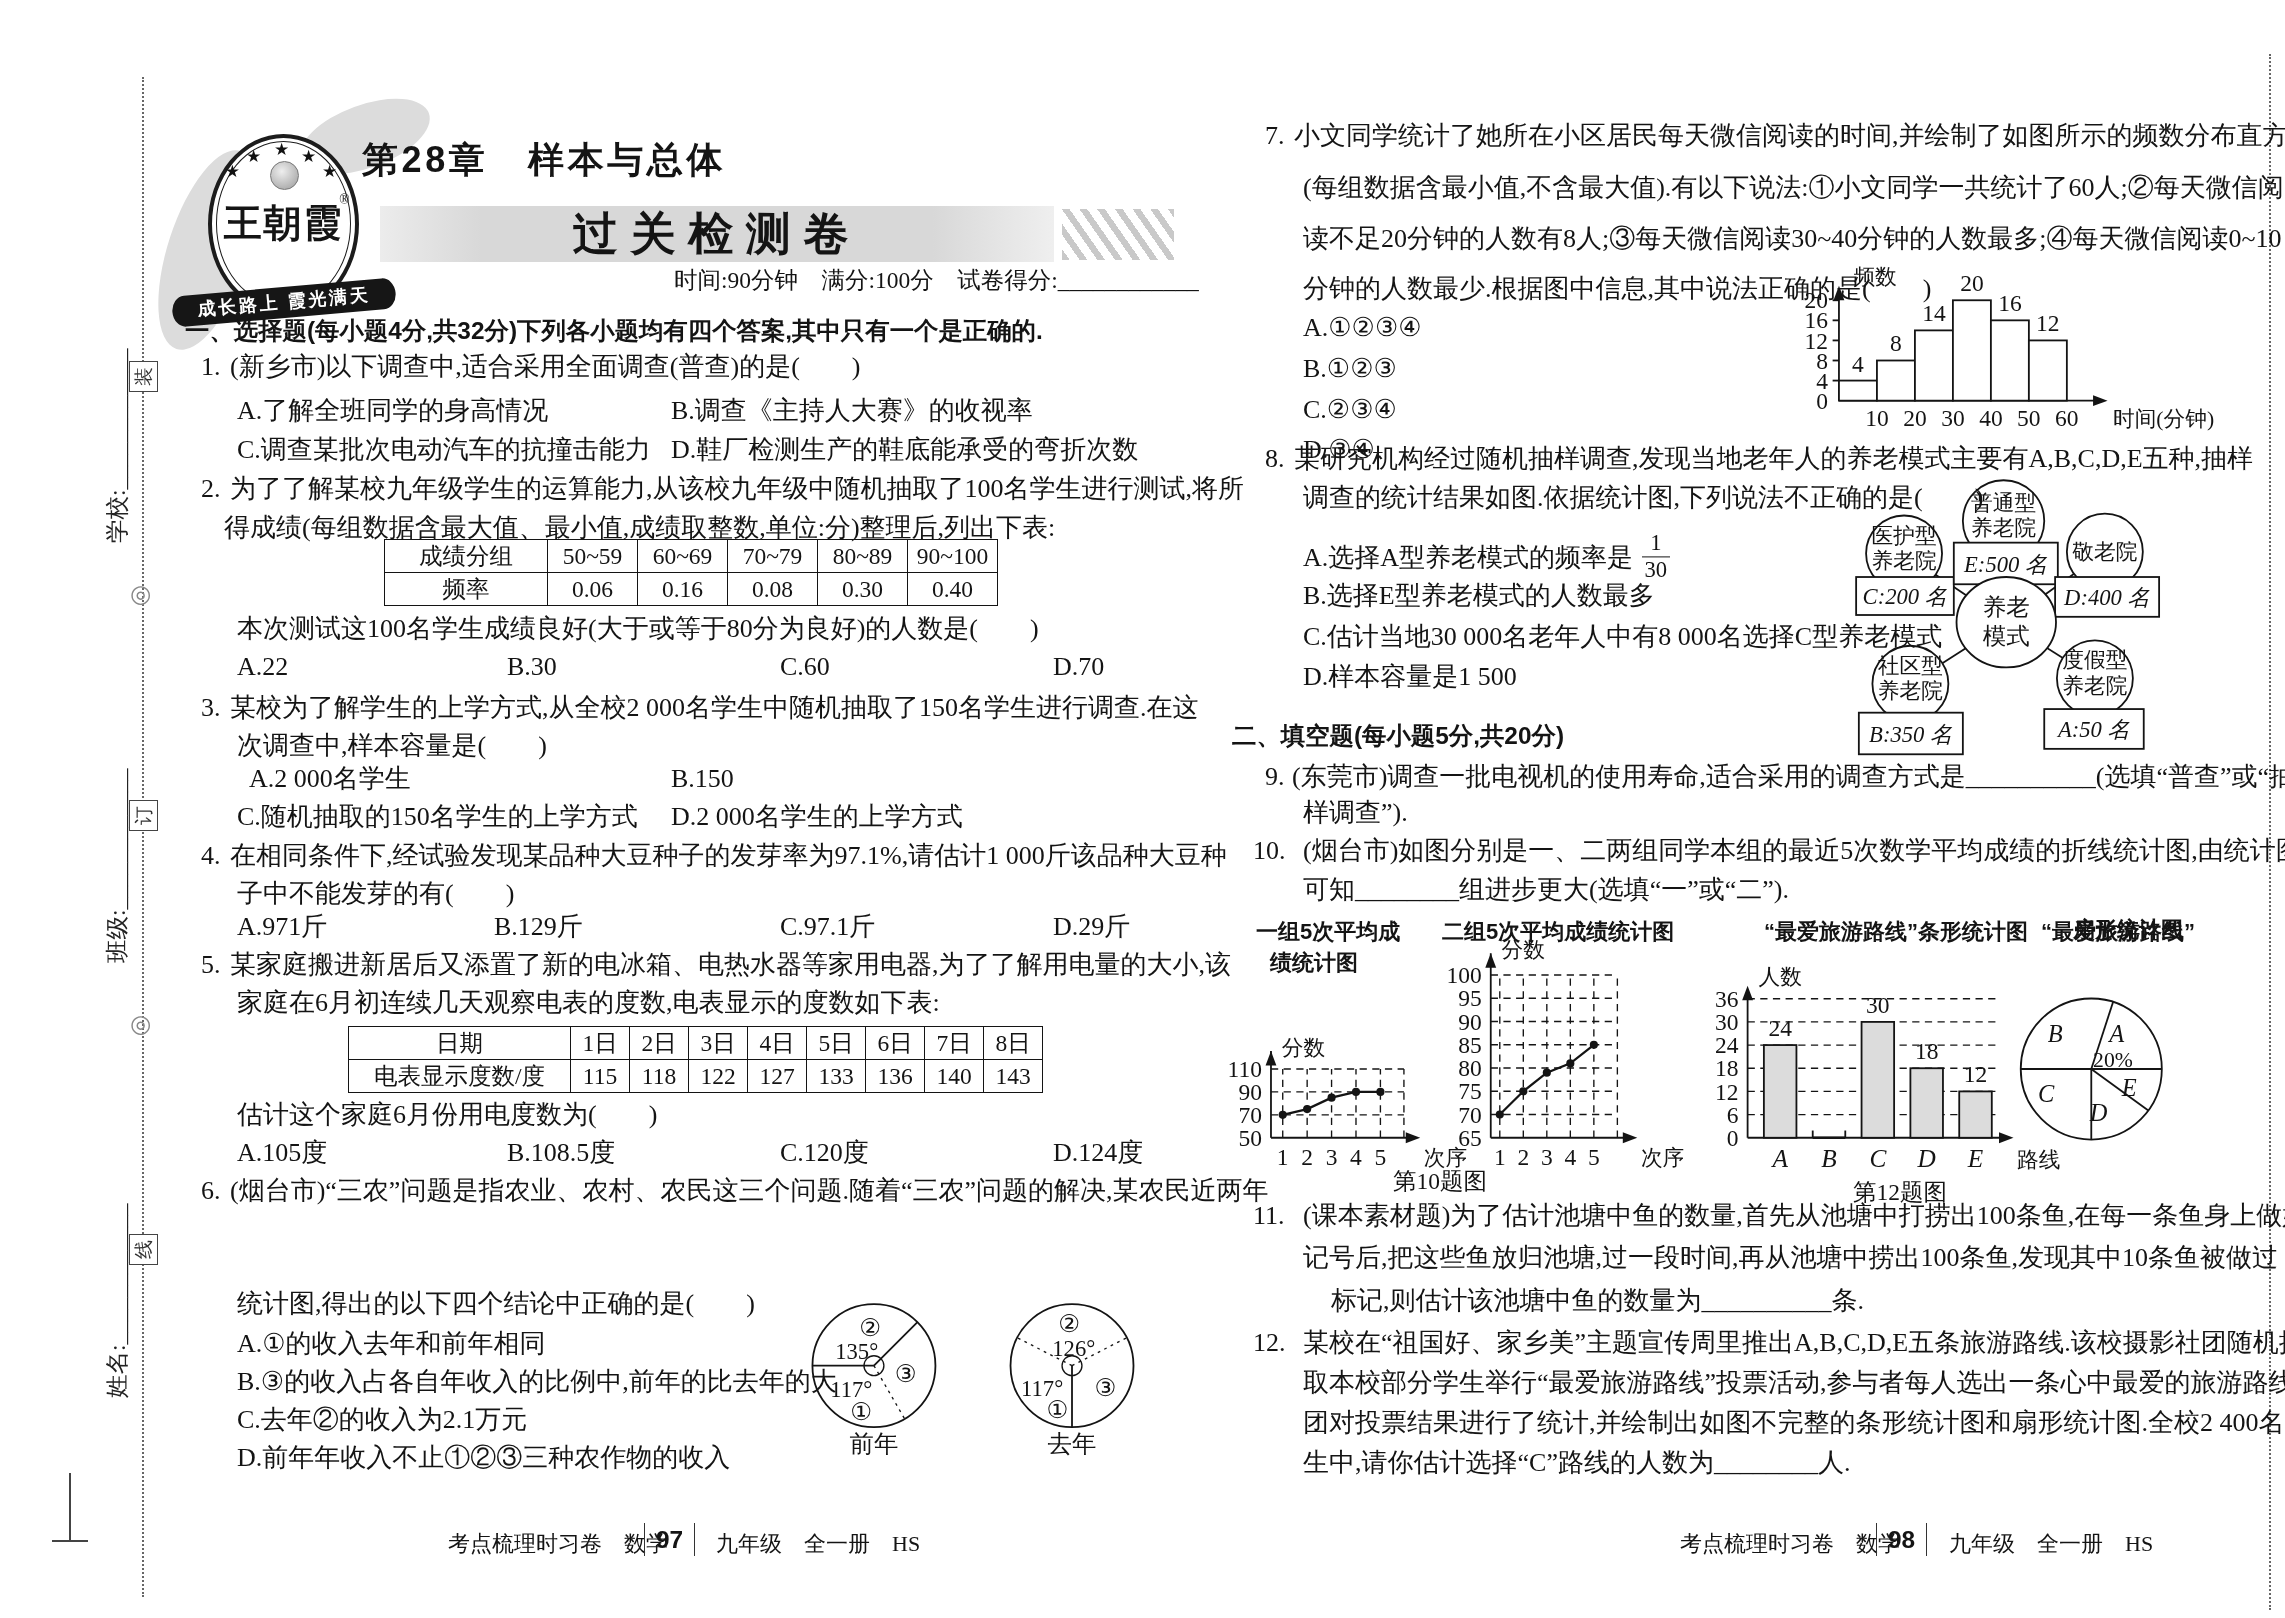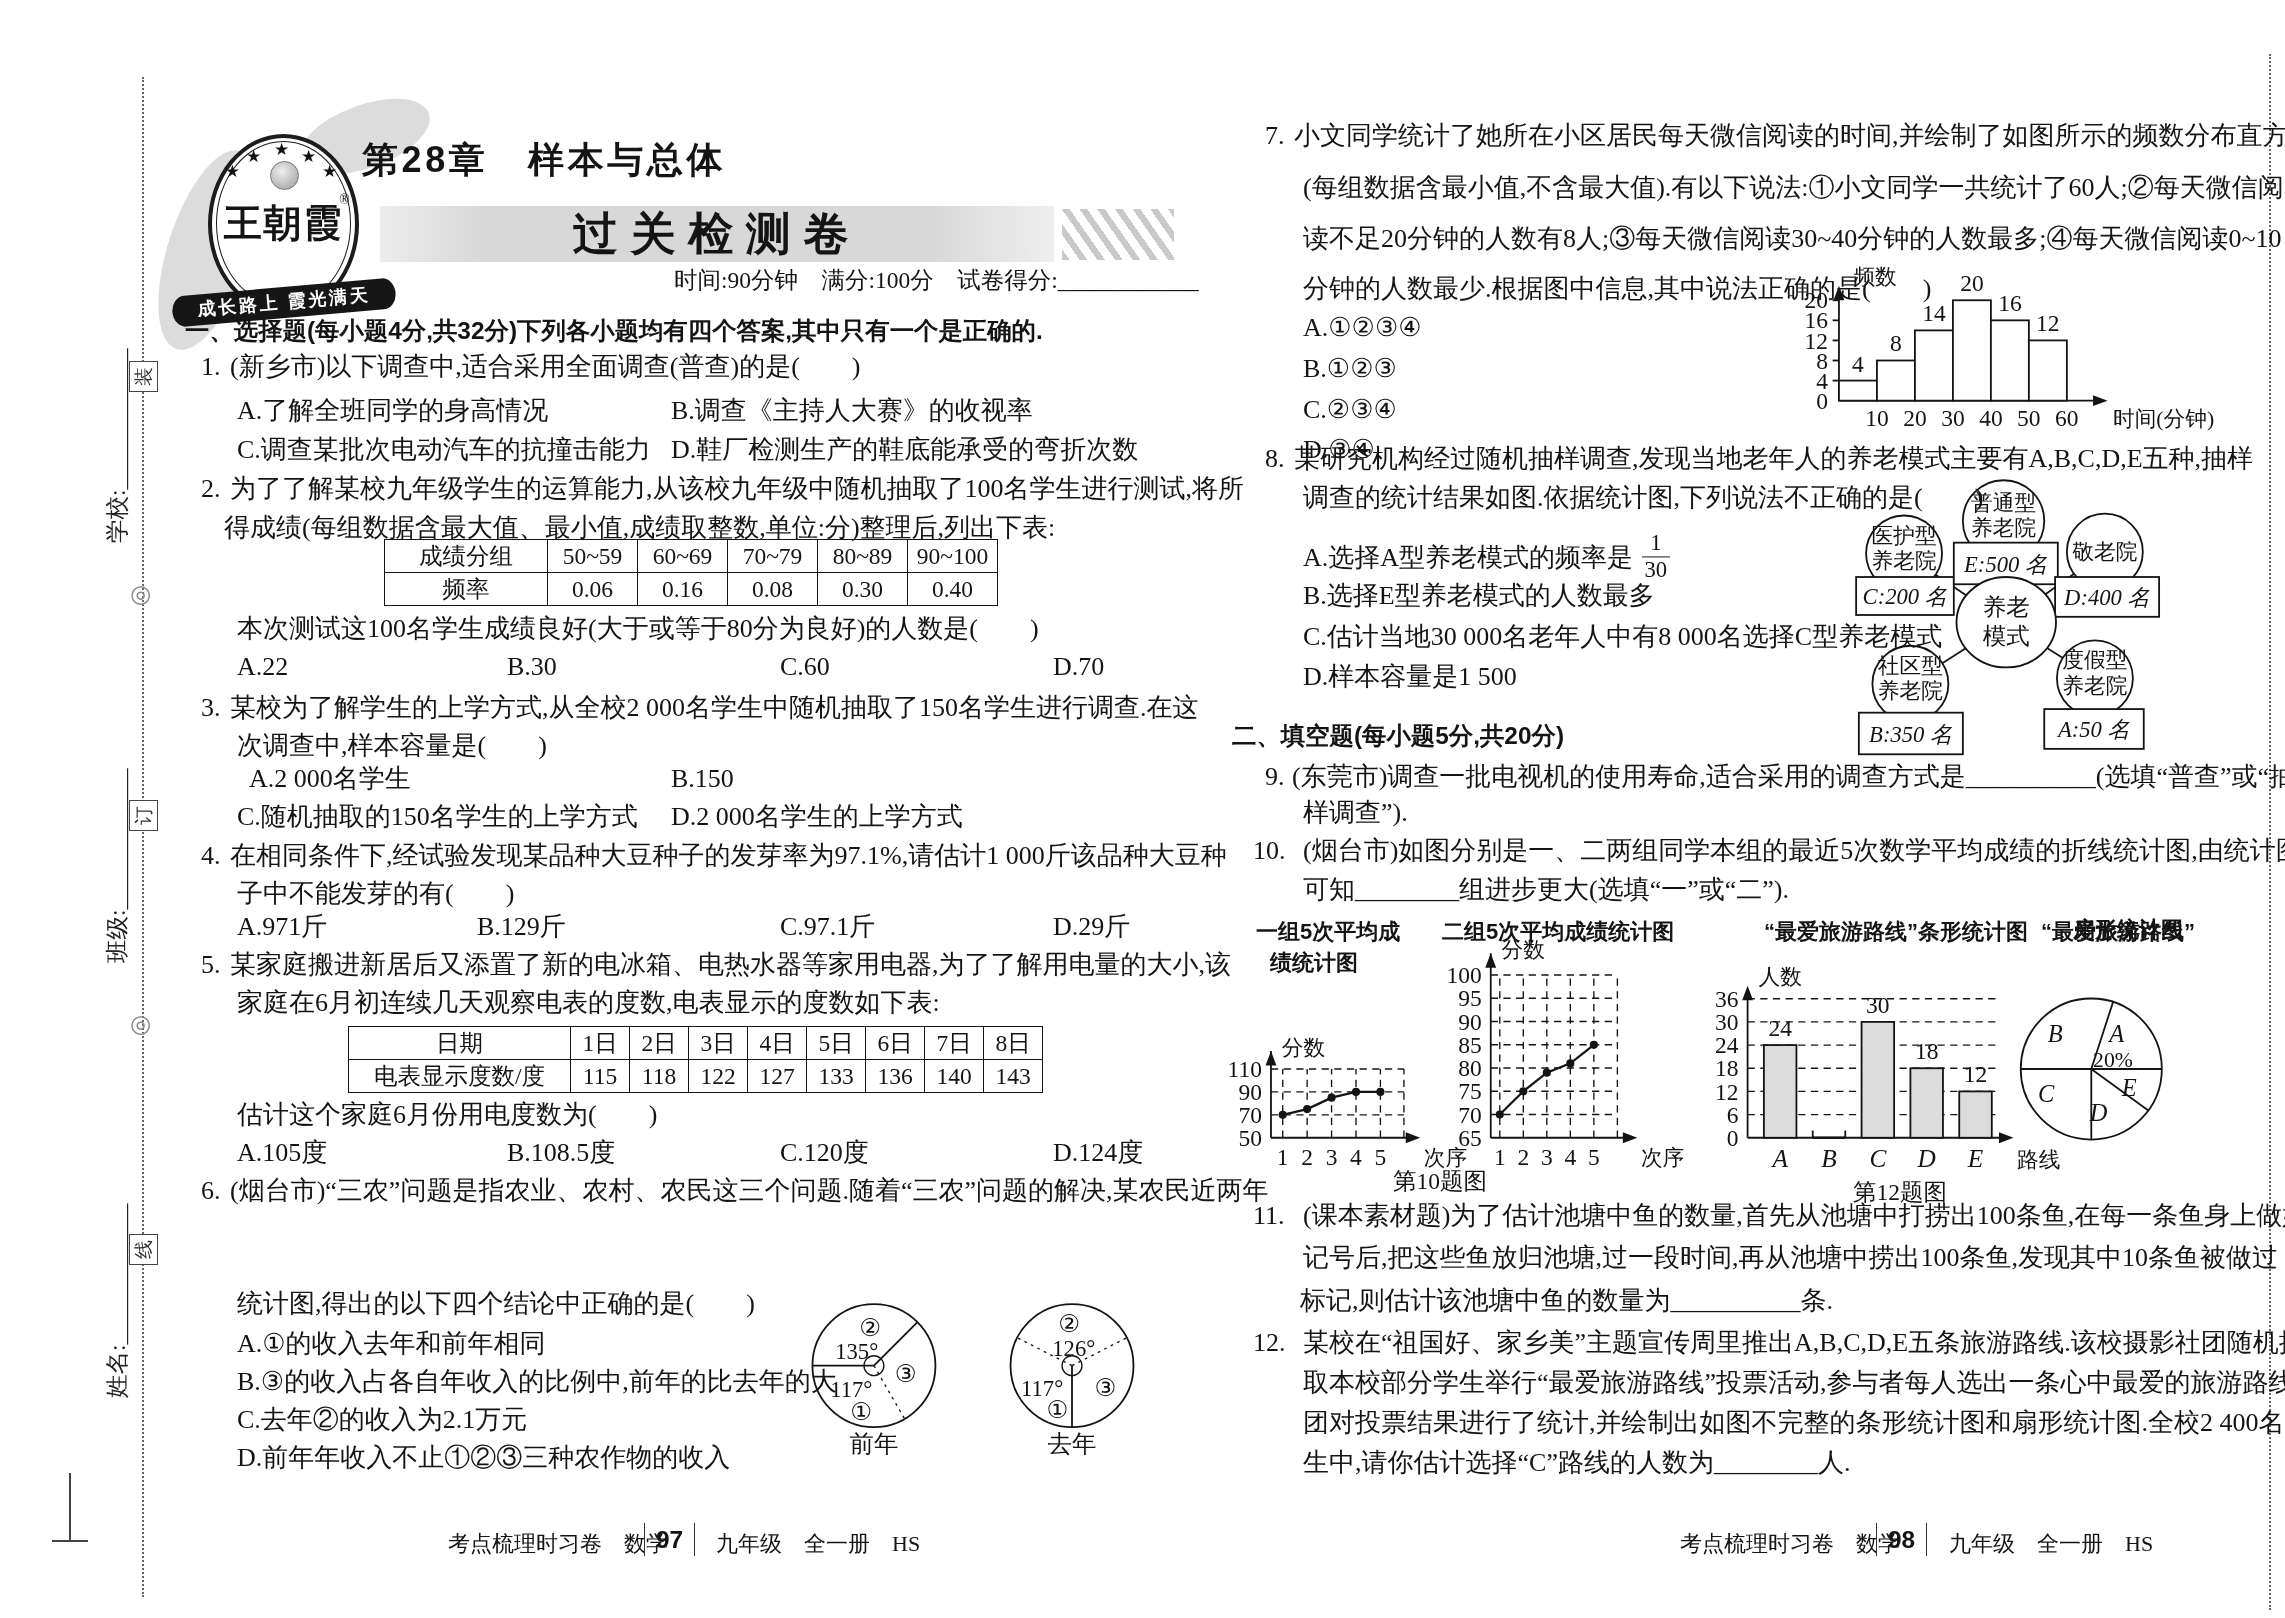--- a/index.html
+++ b/index.html
@@ -366,21 +366,21 @@
   <div class="ln" style="left:237px;top:729px">次调查中,样本容量是(　　)</div>
   <div class="ln" style="left:249px;top:762px">A.2 000名学生</div>
   <div class="ln" style="left:671px;top:762px">B.150</div>
   <div class="ln" style="left:237px;top:800px">C.随机抽取的150名学生的上学方式</div>
   <div class="ln" style="left:671px;top:800px">D.2 000名学生的上学方式</div>
 
   <div class="ln" style="left:201px;top:839px">4.</div>
   <div class="ln" style="left:230px;top:839px">在相同条件下,经试验发现某品种大豆种子的发芽率为97.1%,请估计1 000斤该品种大豆种</div>
   <div class="ln" style="left:237px;top:877px">子中不能发芽的有(　　)</div>
   <div class="ln" style="left:237px;top:910px">A.971斤</div>
-  <div class="ln" style="left:477px;top:910px">B.129斤</div>
+  <div class="ln" style="left:494px;top:910px">B.129斤</div>
   <div class="ln" style="left:780px;top:910px">C.97.1斤</div>
   <div class="ln" style="left:1053px;top:910px">D.29斤</div>
 
   <div class="ln" style="left:201px;top:948px">5.</div>
   <div class="ln" style="left:230px;top:948px">某家庭搬进新居后又添置了新的电冰箱、电热水器等家用电器,为了了解用电量的大小,该</div>
   <div class="ln" style="left:237px;top:986px">家庭在6月初连续几天观察电表的度数,电表显示的度数如下表:</div>
   <div class="qtable" style="left:348px;top:1026px">
       <table>
         <colgroup>
           <col style="width: 222px;">
@@ -475,21 +475,21 @@
   <div class="ln bold f24" style="left:1442px;top:915px">二组5次平均成绩统计图</div>
   <div class="ln bold f24" style="left:1764px;top:915px">“最爱旅游路线”条形统计图</div>
   <div class="ln bold f24" style="left:2041px;top:915px">“最爱旅游路线”</div>
   <div class="ln bold f24" style="left:2073px;top:913px">扇形统计图</div>
   <div class="ln small" style="left:1393px;top:1165px">第10题图</div>
   <div class="ln small" style="left:1853px;top:1176px">第12题图</div>
 
   <div class="ln" style="left:1253px;top:1199px">11.</div>
   <div class="ln" style="left:1303px;top:1199px">(课本素材题)为了估计池塘中鱼的数量,首先从池塘中打捞出100条鱼,在每一条鱼身上做好</div>
   <div class="ln" style="left:1303px;top:1241px">记号后,把这些鱼放归池塘,过一段时间,再从池塘中捞出100条鱼,发现其中10条鱼被做过</div>
-  <div class="ln" style="left:1300px;top:1284px">标记,则估计该池塘中鱼的数量为__________条.</div>
+  <div class="ln" style="left:1331px;top:1284px">标记,则估计该池塘中鱼的数量为__________条.</div>
 
   <div class="ln" style="left:1253px;top:1326px">12.</div>
   <div class="ln" style="left:1303px;top:1326px">某校在“祖国好、家乡美”主题宣传周里推出A,B,C,D,E五条旅游路线.该校摄影社团随机抽</div>
   <div class="ln" style="left:1303px;top:1366px">取本校部分学生举行“最爱旅游路线”投票活动,参与者每人选出一条心中最爱的旅游路线,社</div>
   <div class="ln" style="left:1303px;top:1406px">团对投票结果进行了统计,并绘制出如图不完整的条形统计图和扇形统计图.全校2 400名学</div>
   <div class="ln" style="left:1303px;top:1446px">生中,请你估计选择“C”路线的人数为________人.</div>
 
   <div class="ln f24" style="left:1680px;top:1527px">考点梳理时习卷　数学</div>
   <div class="ln" style="left:1876px;top:1523px"><span class="pagebox">98</span></div>
   <div class="ln f24" style="left:1949px;top:1527px">九年级　全一册　HS</div>

